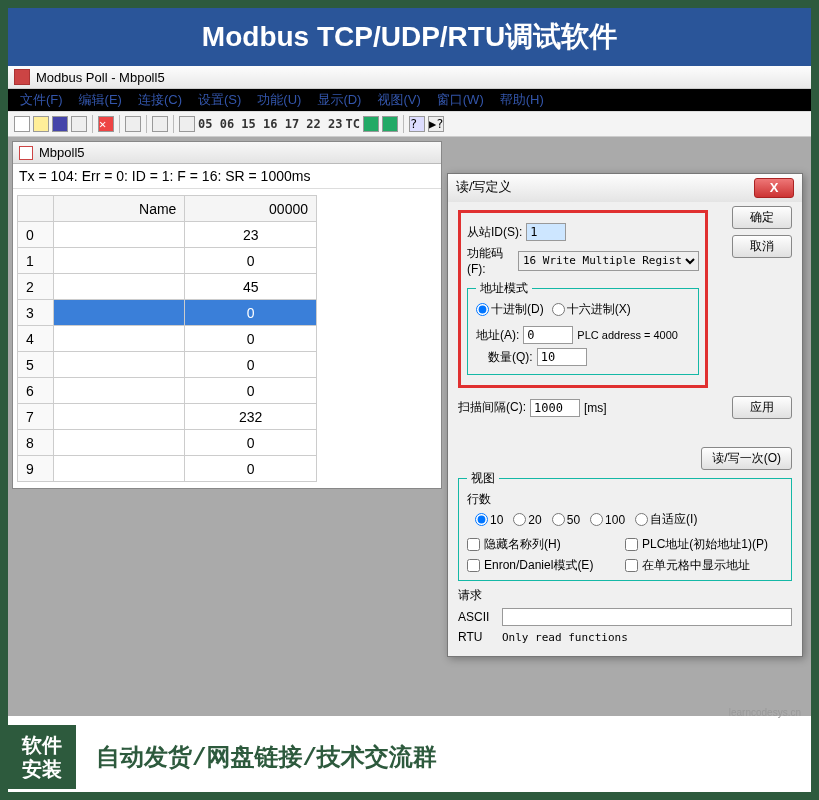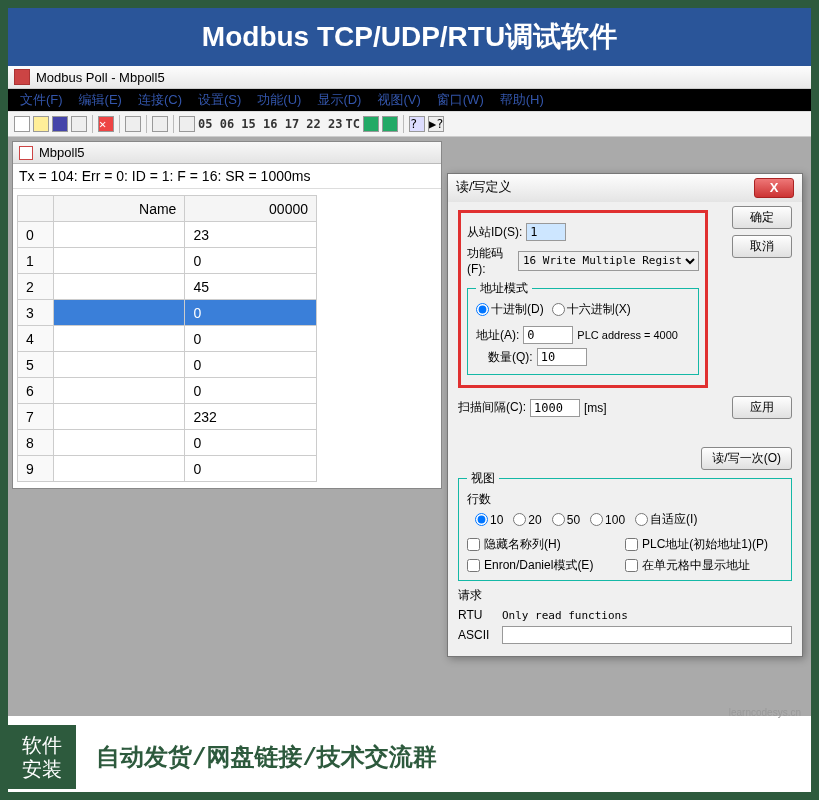--- a/index.html
+++ b/index.html
@@ -18,41 +18,41 @@
 .mdi-area { background: #aaa; padding: 4px; height: 600px; position: relative; }
 .child-window { background: #fff; border: 1px solid #888; width: 430px; position: absolute; top: 4px; left: 4px; }
 .child-title { background: linear-gradient(#f8f8f8, #e4e4e4); padding: 3px 6px; display: flex; align-items: center; gap: 6px; font-size: 13px; border-bottom: 1px solid #bbb; }
 .child-icon { width: 14px; height: 14px; background: #fff; border: 1px solid #c44; }
 .status-line { padding: 4px 6px; font-size: 14px; border-bottom: 1px solid #ddd; font-family: Arial; }
 .data-table { width: 300px; border-collapse: collapse; margin: 6px 4px; font-size: 14px; }
 .data-table th, .data-table td { border: 1px solid #ccc; padding: 3px 8px; height: 26px; }
 .data-table th { background: #f5f5f5; font-weight: normal; text-align: right; }
 .data-table td.idx { width: 30px; text-align: left; background: #f9f9f9; }
 .data-table td.name { width: 110px; text-align: right; }
-.data-table td.val { width: 110px; text-align: left; }
+.data-table td.val { width: 110px; text-align: center; }
 .row-selected { background: #3a7fd9 !important; color: #fff; }
 .dialog { position: absolute; top: 36px; right: 8px; width: 356px; background: #f0f0f0; border: 1px solid #777; box-shadow: 2px 2px 8px rgba(0,0,0,0.3); z-index: 10; }
 .dialog-title { background: linear-gradient(#fdfdfd, #e4e4e4); padding: 4px 8px; display: flex; justify-content: space-between; font-size: 13px; }
 .dialog-close { background: linear-gradient(#e77, #c33); color: #fff; border: 1px solid #a22; width: 40px; height: 20px; border-radius: 3px; text-align: center; font-weight: bold; line-height: 18px; cursor: pointer; }
 .dialog-body { padding: 8px 10px; font-size: 12px; }
 .red-box { border: 3px solid #e03030; padding: 6px; margin-bottom: 8px; }
 .form-row { display: flex; align-items: center; margin: 4px 0; gap: 4px; }
 .form-row label { font-size: 12px; }
 .form-row input[type=text] { border: 1px solid #999; padding: 1px 3px; font-size: 12px; height: 18px; font-family: monospace; }
 .form-row select { border: 1px solid #999; font-size: 11px; height: 20px; flex: 1; font-family: monospace; }
 fieldset { border: 1px solid #14b8a6; padding: 4px 8px; margin: 4px 0; font-size: 12px; }
 fieldset legend { padding: 0 4px; }
 .btn { background: linear-gradient(#fefefe, #e0e0e0); border: 1px solid #888; border-radius: 3px; padding: 2px 10px; font-size: 12px; cursor: pointer; min-width: 60px; }
 .btn-col { position: absolute; right: 10px; top: 32px; display: flex; flex-direction: column; gap: 6px; }
 .cb-row { display: flex; align-items: center; gap: 4px; margin: 2px 0; }
 .cb-grid { display: flex; flex-wrap: wrap; }
 .cb-grid .cb-row { width: 50%; }
 .radio-row { display: flex; align-items: center; gap: 2px; }
 .banner-bottom { background: #fff; position: absolute; bottom: 0; left: 0; right: 0; height: 70px; display: flex; align-items: center; }
-.banner-bottom-left { background: #2d5a3d; color: #fff; font-size: 20px; font-weight: normal; padding: 8px 14px; line-height: 1.2; }
+.banner-bottom-left { background: #2d5a3d; color: #fff; font-size: 20px; font-weight: bold; padding: 8px 14px; line-height: 1.2; }
 .banner-bottom-right { color: #2d5a3d; font-size: 24px; font-weight: bold; padding-left: 20px; font-family: Liberation Mono, monospace; }
 .watermark { position: absolute; right: 10px; bottom: 74px; font-size: 10px; color: #999; z-index: 5; }
 </style>
 </head>
 <body>
 
 <div class="outer-frame">
   <div class="banner-top">Modbus TCP/UDP/RTU调试软件</div>
 
   <div class="app-window">
@@ -235,26 +235,26 @@
               <div class="cb-row">
                   <input type="checkbox" style="">
                   <label>在单元格中显示地址</label>
                 </div>
             </div>
           </fieldset>
 
           <div style="margin-top:6px">
             <div>请求</div>
             <div class="form-row">
+              <label style="width:40px">ASCII</label>
+              <input type="text" style="flex: 1 1 0%;" readonly="">
+            </div>
+            <div class="form-row">
               <label style="width:40px">RTU</label>
               <span style="font-family:monospace;font-size:11px">Only read functions</span>
-            </div>
-            <div class="form-row">
-              <label style="width:40px">ASCII</label>
-              <input type="text" style="flex: 1 1 0%;" readonly="">
             </div>
           </div>
         </div>
       </div>
     </div>
   </div>
 
   <div class="watermark">learncodesys.cn</div>
 
   <div class="banner-bottom">

